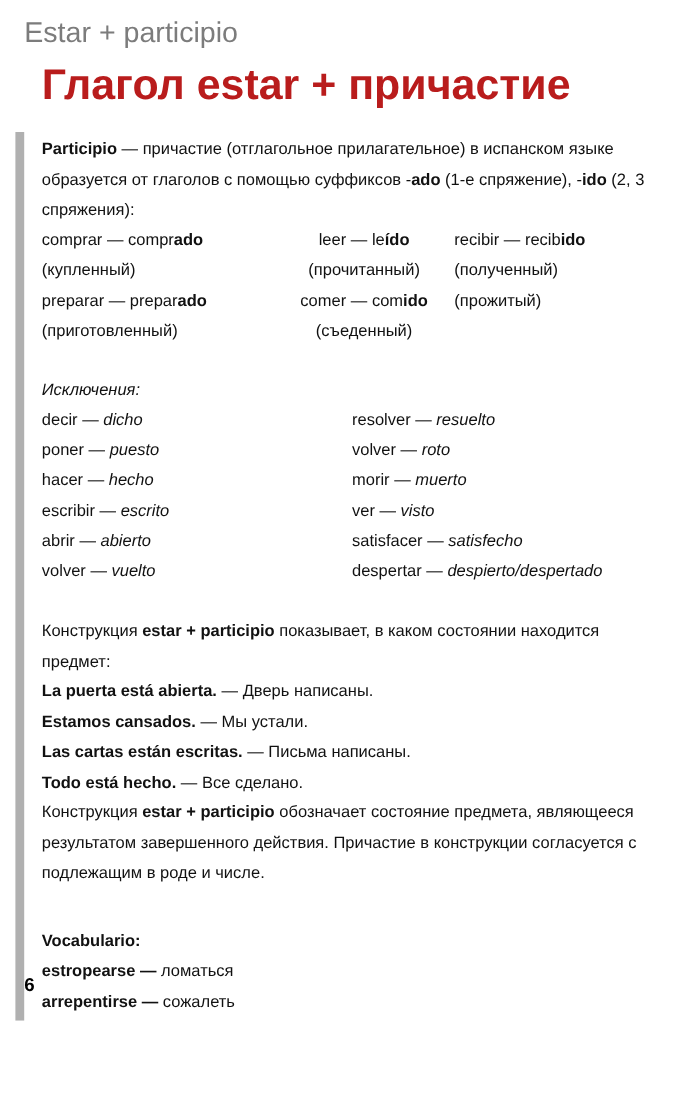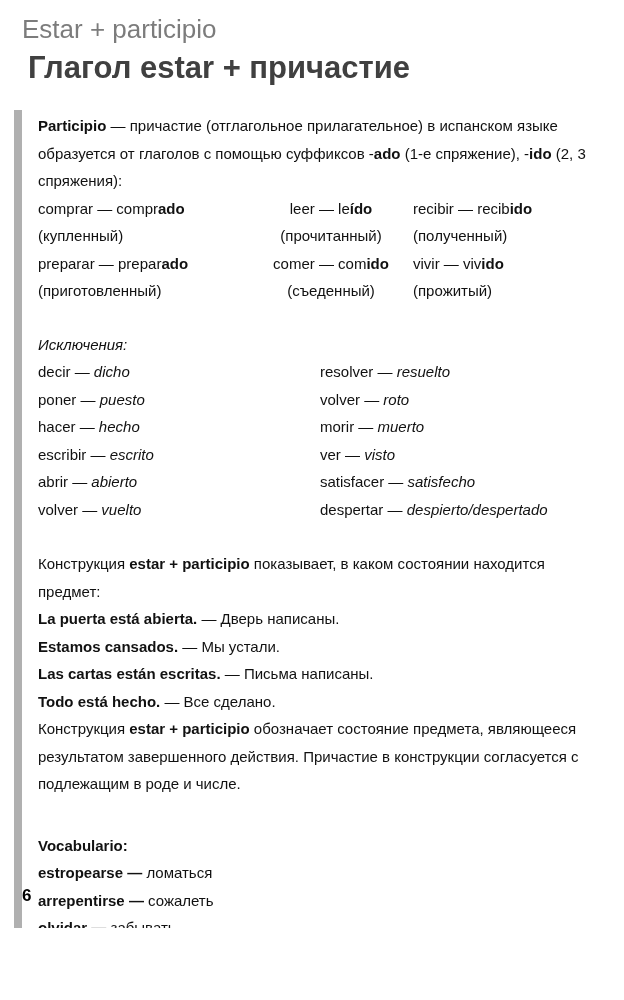--- a/index.html
+++ b/index.html
@@ -12,25 +12,25 @@
     overflow: hidden;
   }
   .header { padding: 14px 24px 0 22px; }
   .subtitle {
     font-size: 26px;
     line-height: 30px;
     color: #7c7c7c;
     font-weight: 400;
   }
   .title {
-    margin: 6px;
-    font-size: 31px;
+    margin: 16px;
+    font-size: 39px;
     line-height: 36px;
     font-weight: 700;
-    color: #404040;
+    color: #b91c1c;
   }
   .content {
     display: flex;
     margin: 24px 0 0 14px;
   }
   .rule {
     width: 8px;
     background: #b0b0b0;
     flex-shrink: 0;
   }
@@ -93,21 +93,20 @@
         </div>
         <div class="pcol-2">
           <p><span>leer — le</span><span class="b">ído</span></p>
           <p>(прочитанный)</p>
           <p><span>comer — com</span><span class="b">ido</span></p>
           <p>(съеденный)</p>
         </div>
         <div class="pcol-3">
           <p><span>recibir — recib</span><span class="b">ido</span></p>
           <p>(полученный)</p>
-          <p><span>vivir — viv</span><span class="b">ido</span></p>
           <p>(прожитый)</p>
         </div>
       </div>
 
       <p class="exceptions-label">Исключения:</p>
 
       <div class="exceptions">
         <div class="excol-left">
           <p><span>decir — </span><span class="i">dicho</span></p>
           <p><span>poner — </span><span class="i">puesto</span></p>

